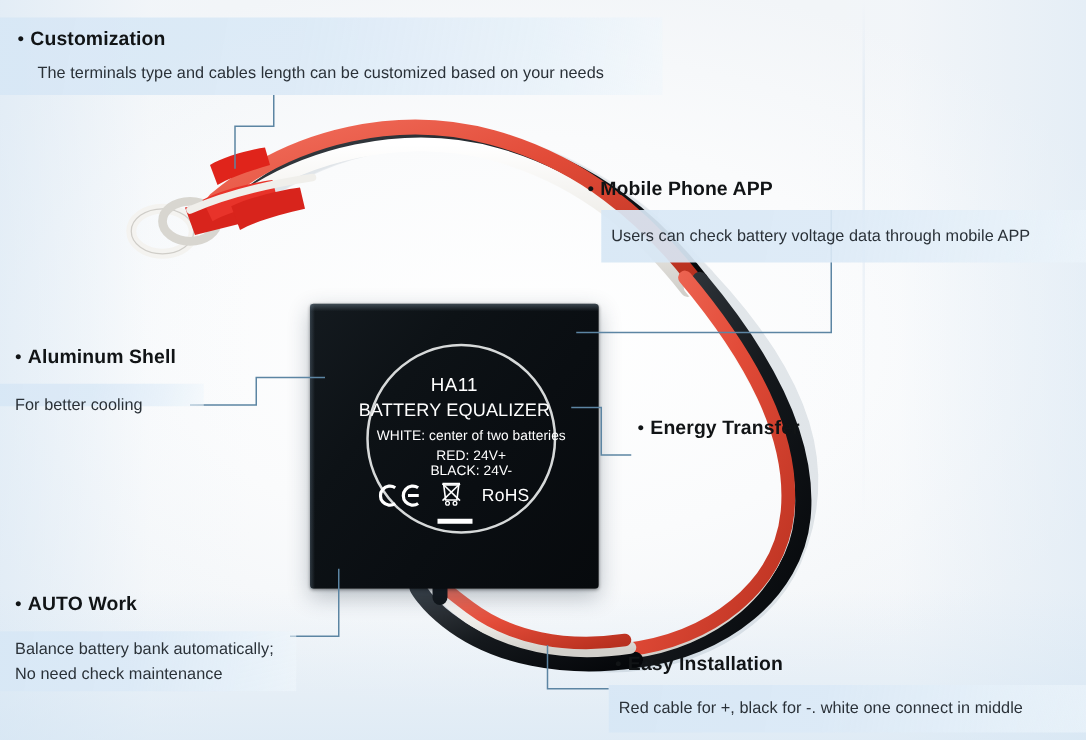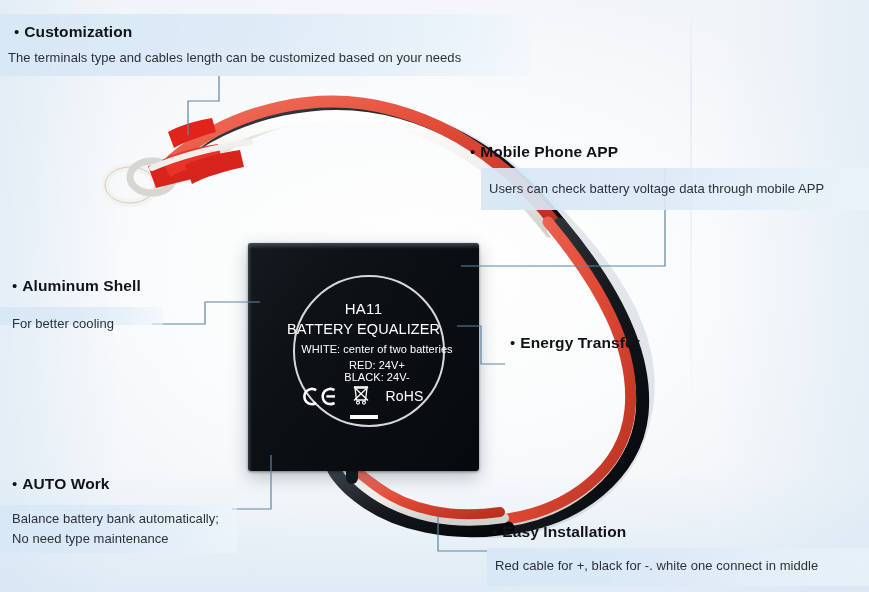--- a/index.html
+++ b/index.html
@@ -165,21 +165,21 @@
     font-size: 15px;
     line-height: 1;
   }
 
   
   #co-customization {
     left: 0px; top: 14px; width: 530px; height: 62px;
     padding: 0;
   }
   #co-customization .title-row { position: absolute; left: 14px; top: 9px; }
-  #co-customization .callout-body { position: absolute; left: 8px; top: 34px; }
+  #co-customization .callout-body { position: absolute; left: 30px; top: 34px; }
 
   #co-mobile-app {
     left: 466px; top: 168px; width: 403px; height: 42px; margin-left: 15px;
   }
   #co-mobile-app .callout-body { position: absolute; left: 8px; top: 11px; }
   .mobile-title-standalone {
     position: absolute; left: 470px; top: 143px;
   }
 
   #co-aluminum {
@@ -367,21 +367,21 @@
     <span class="bullet-dot">•</span>
     <span class="callout-title">Energy Transfer</span>
   </div>
 
   <div class="title-row standalone-title auto-title-standalone">
     <span class="bullet-dot">•</span>
     <span class="callout-title">AUTO Work</span>
   </div>
   <div class="callout" id="co-auto">
     <div class="callout-body">Balance battery bank automatically;
-No need type maintenance</div>
+No need check maintenance</div>
   </div>
 
   <div class="title-row standalone-title easy-title-standalone">
     <span class="bullet-dot">•</span>
     <span class="callout-title">Easy Installation</span>
   </div>
   <div class="callout" id="co-easy">
     <div class="callout-body">Red cable for +, black for -. white one connect in middle</div>
   </div>
 

